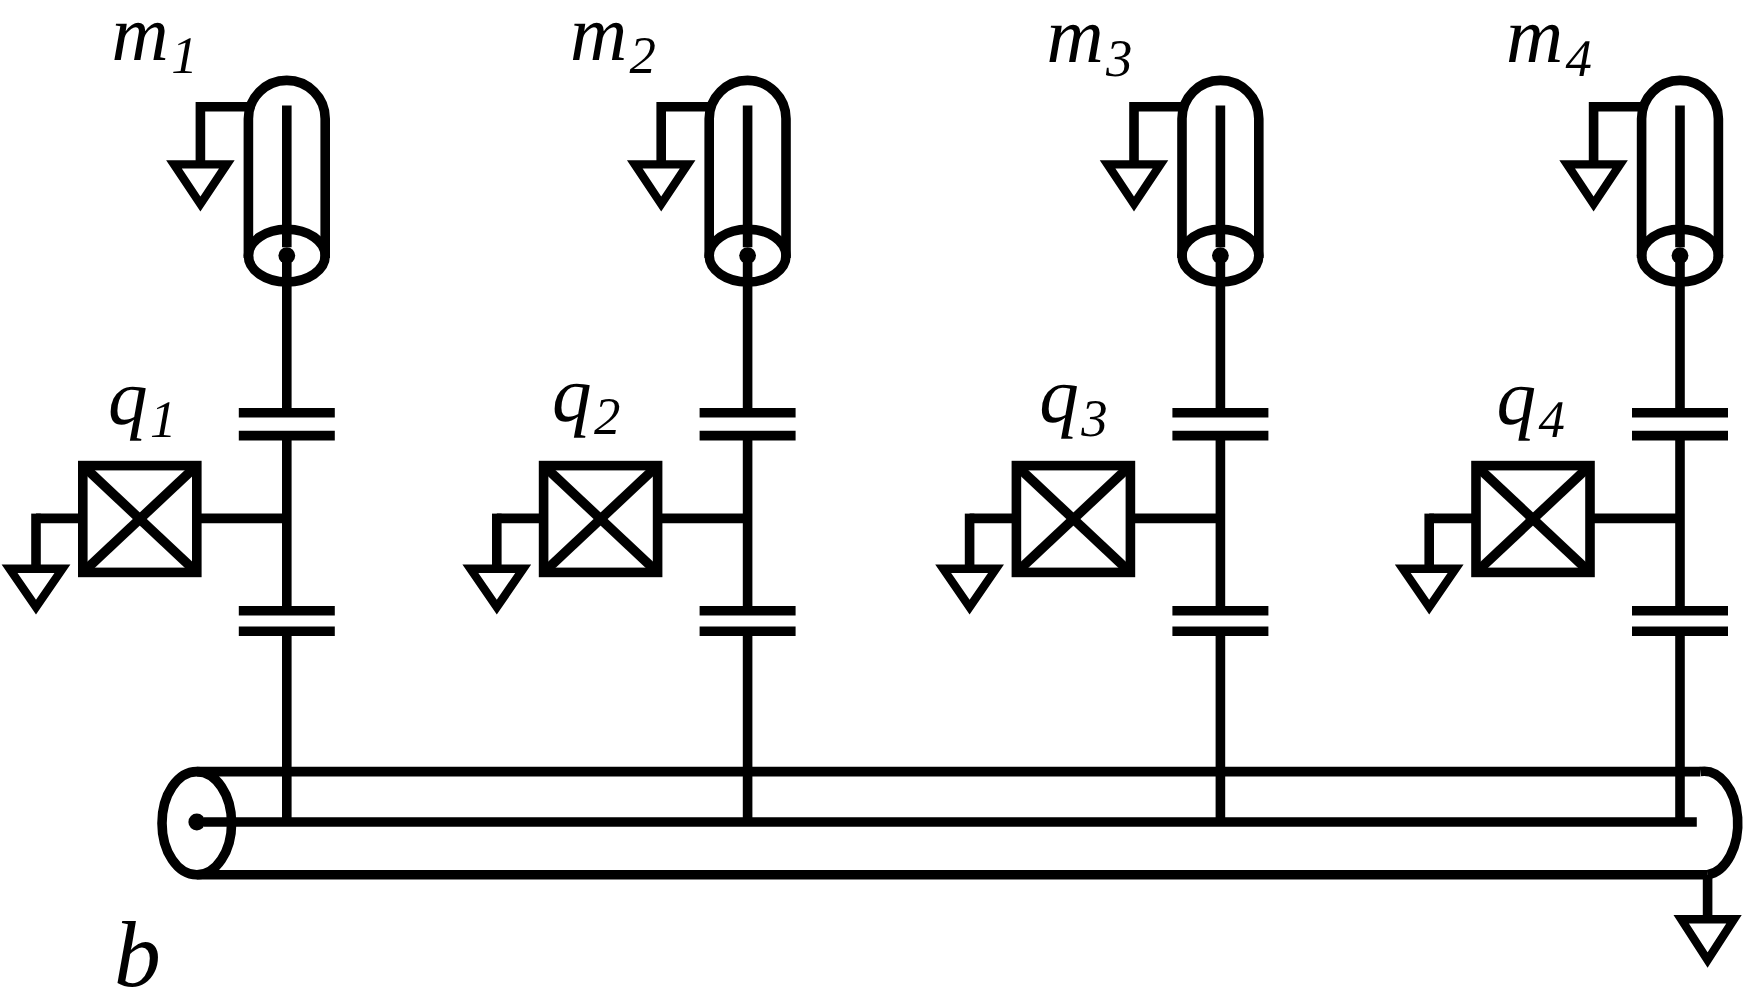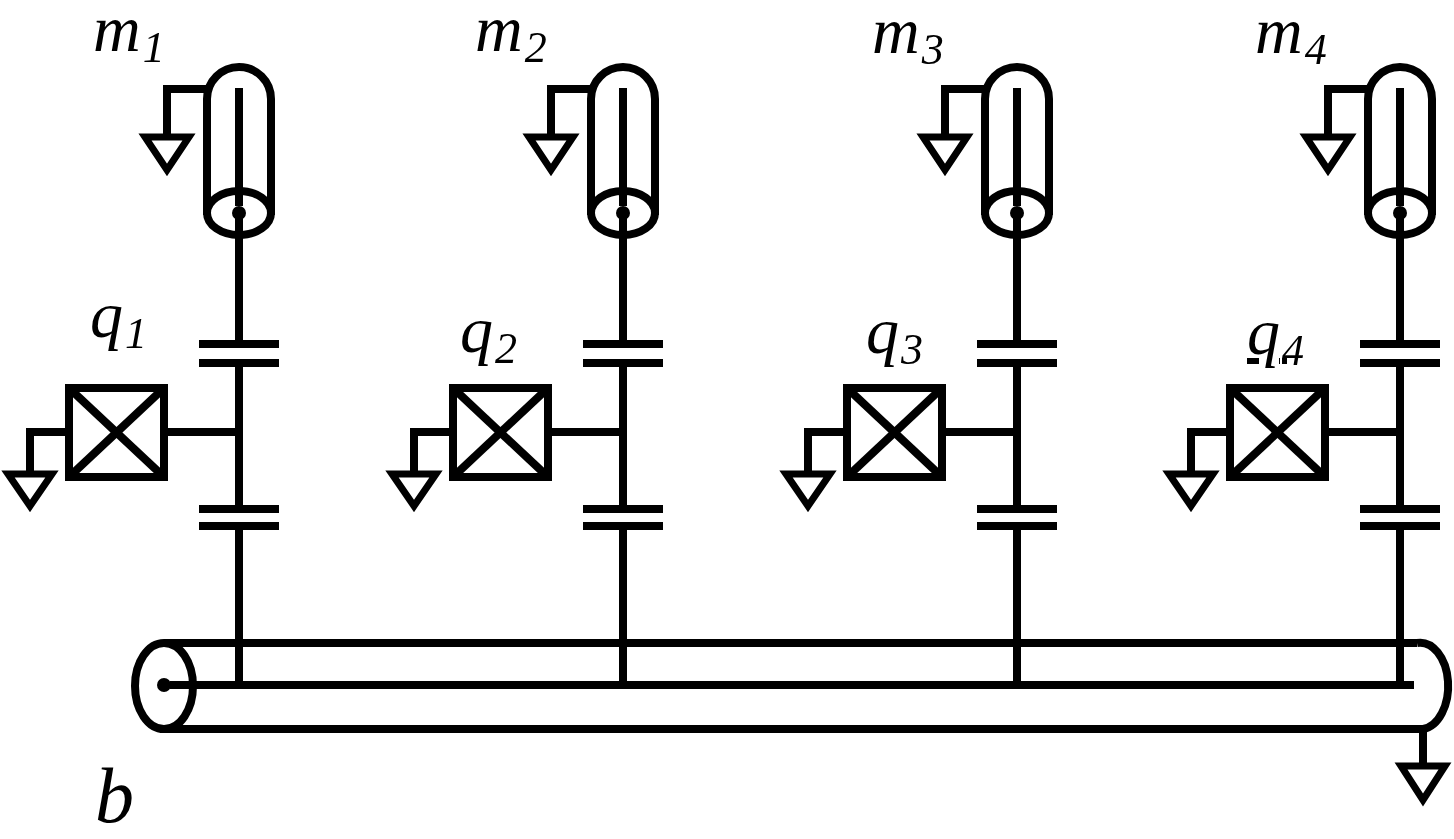--- a/index.html
+++ b/index.html
@@ -200,19 +200,19 @@
         <polygon class="stroke7" points="-231,474 -187,474 -209,506"></polygon>
       </g>
     </g>
     </svg>
 
   <div class="lbl" style="left:93px; top:-4px;"><span>m</span><span class="sub">1</span></div>
   <div class="lbl" style="left:475px; top:-4px;"><span>m</span><span class="sub">2</span></div>
   <div class="lbl" style="left:872px; top:-2px;"><span>m</span><span class="sub">3</span></div>
   <div class="lbl" style="left:1255px; top:-2px;"><span>m</span><span class="sub">4</span></div>
 
-  <div class="lbl" style="left:90px; top:282px;"><span>q</span><span class="sub">1</span></div>
+  <div class="lbl" style="left:90px; top:299px;"><span>q</span><span class="sub">1</span></div>
   <div class="lbl" style="left:460px; top:297px;"><span>q</span><span class="sub">2</span></div>
   <div class="lbl" style="left:866px; top:298px;"><span>q</span><span class="sub">3</span></div>
-  <div class="lbl" style="left:1247px; top:299px;text-decoration:underline;"><span>q</span><span class="sub">4</span></div>
+  <div class="lbl" style="left:1247px; top:299px;"><span>q</span><span class="sub">4</span></div>
 
   <div class="lbl lbl-bus" style="left:95px; top:757px;"><span>b</span></div>
 </div>
 
 </body></html>

